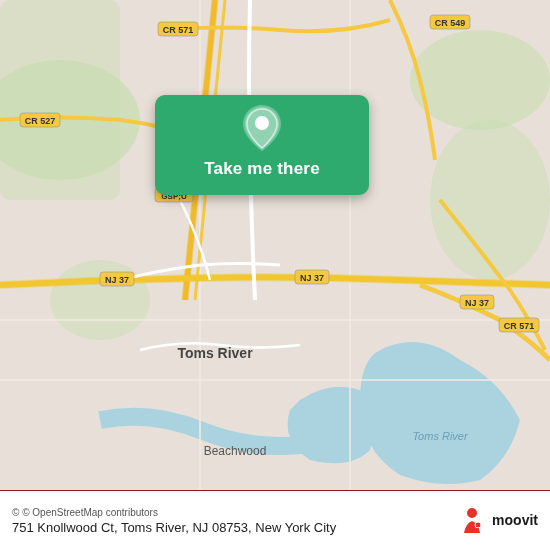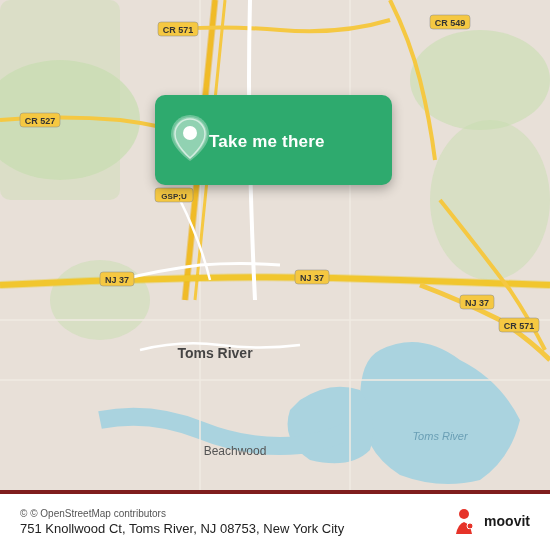--- a/index.html
+++ b/index.html
@@ -25,27 +25,27 @@
       height: 100%;
       position: absolute;
       top: 0; left: 0;
     }
 
     
     .map-popup {
       position: absolute;
       top: 95px;
       left: 155px;
-      width: 237px;
+      width: 214px;
       background: #2eaa6e;
       border-radius: 10px;
       display: flex;
-      flex-direction: row;
+      flex-direction: column;
       align-items: center;
-      padding: 20px 16px 16px;
+      padding: 10px 16px 16px;
       cursor: pointer;
       box-shadow: 0 4px 12px rgba(0,0,0,0.3);
     }
 
     .map-popup .pin-icon {
       width: 38px;
       height: 46px;
       margin-bottom: 8px;
     }
 
@@ -56,22 +56,22 @@
       letter-spacing: 0.2px;
     }
 
     
     #bottom-bar {
       width: 550px;
       height: 60px;
       background: #fff;
       display: flex;
       align-items: center;
-      padding: 0 20px;
-      border-top: 4px solid #7f1d1d;
+      padding: 0 12px;
+      border-top: 1px solid #7f1d1d;
       position: relative;
     }
 
     .bottom-left {
       display: flex;
       flex-direction: column;
       flex: 1;
     }
 
     .osm-attribution {

